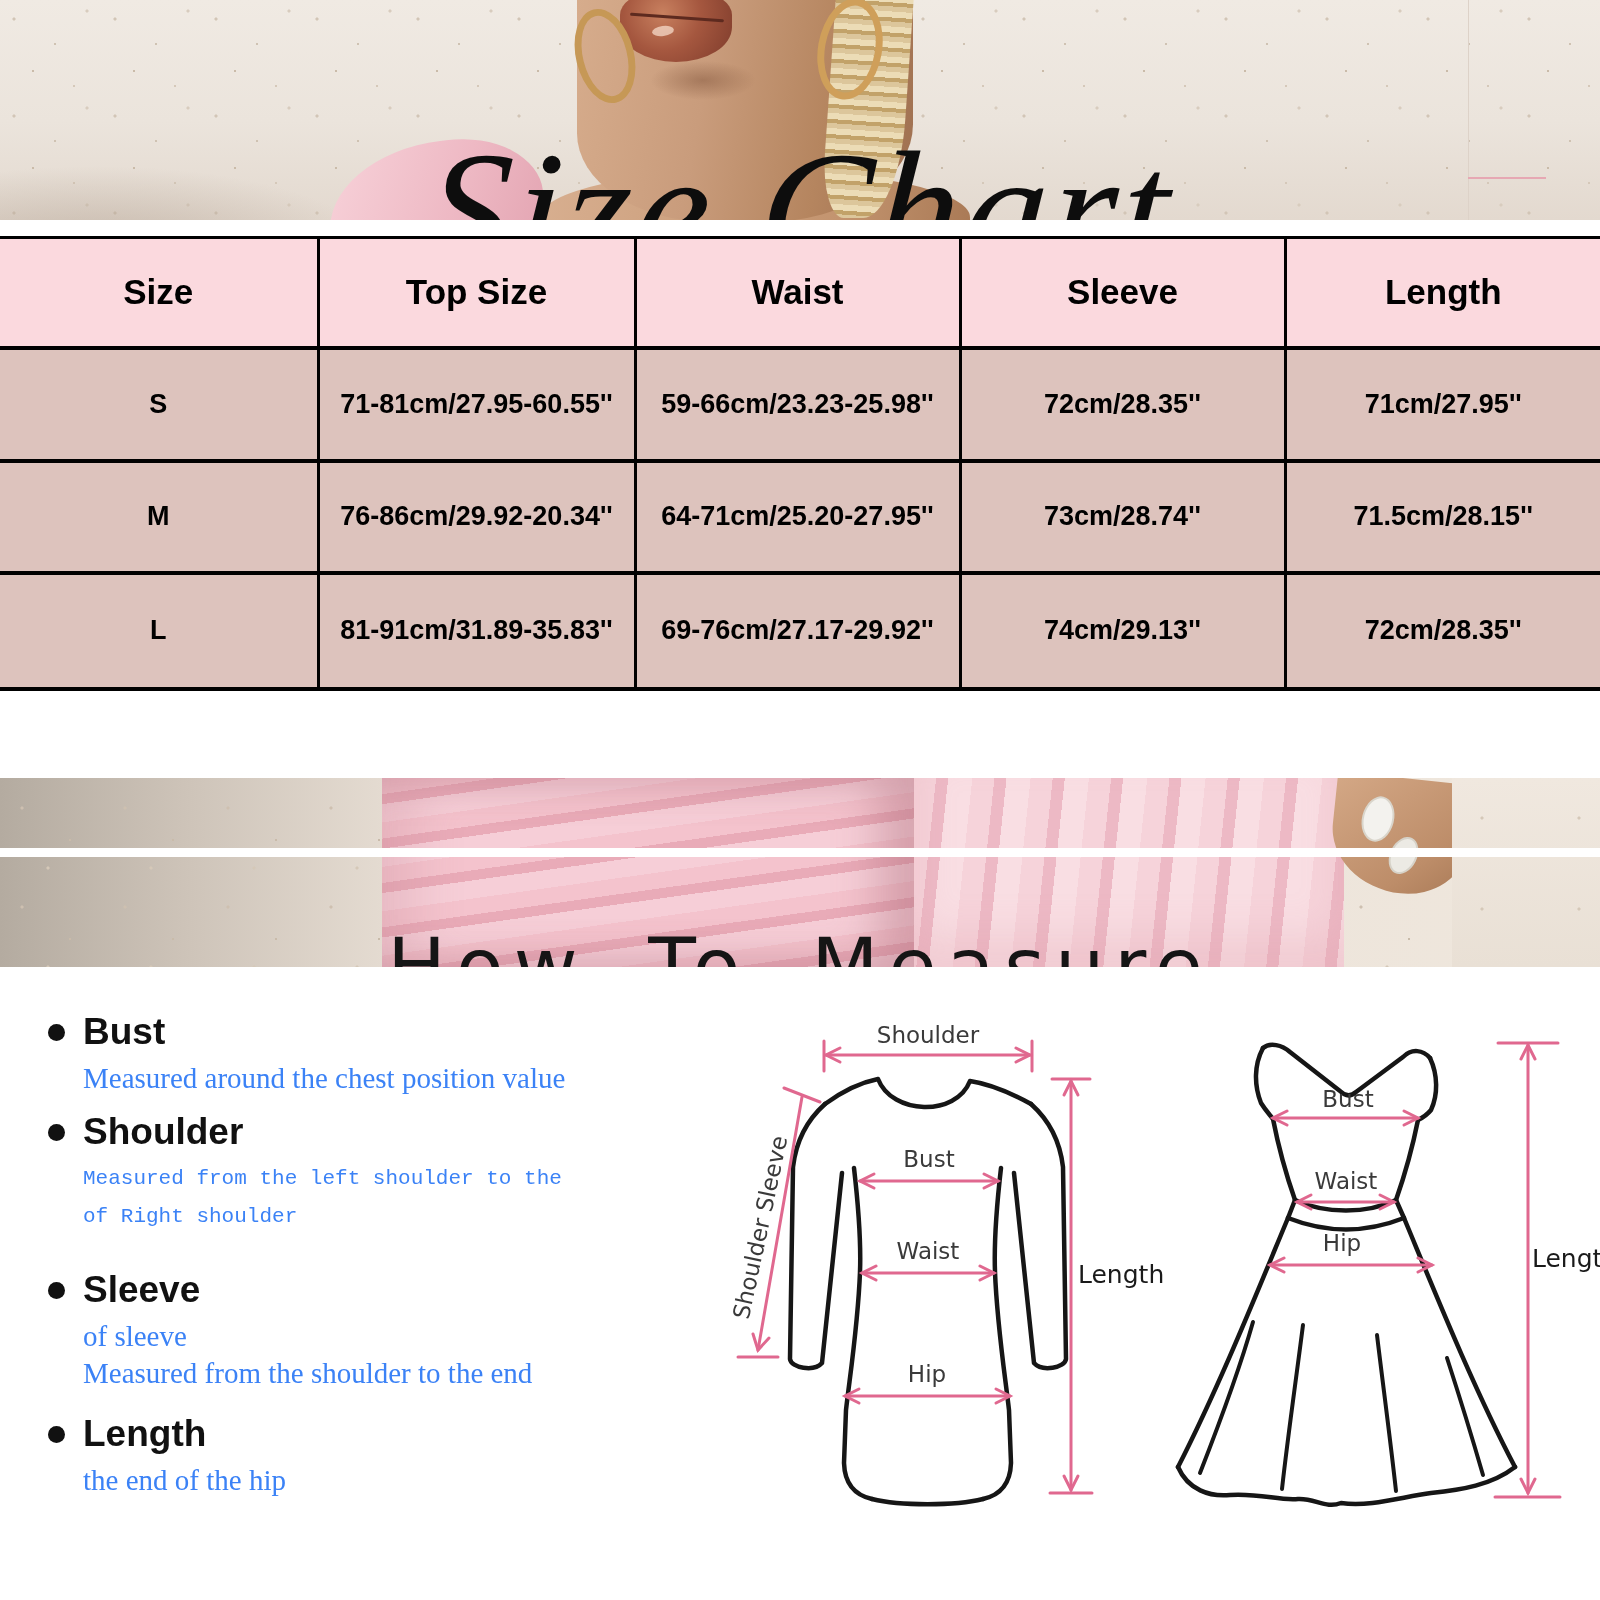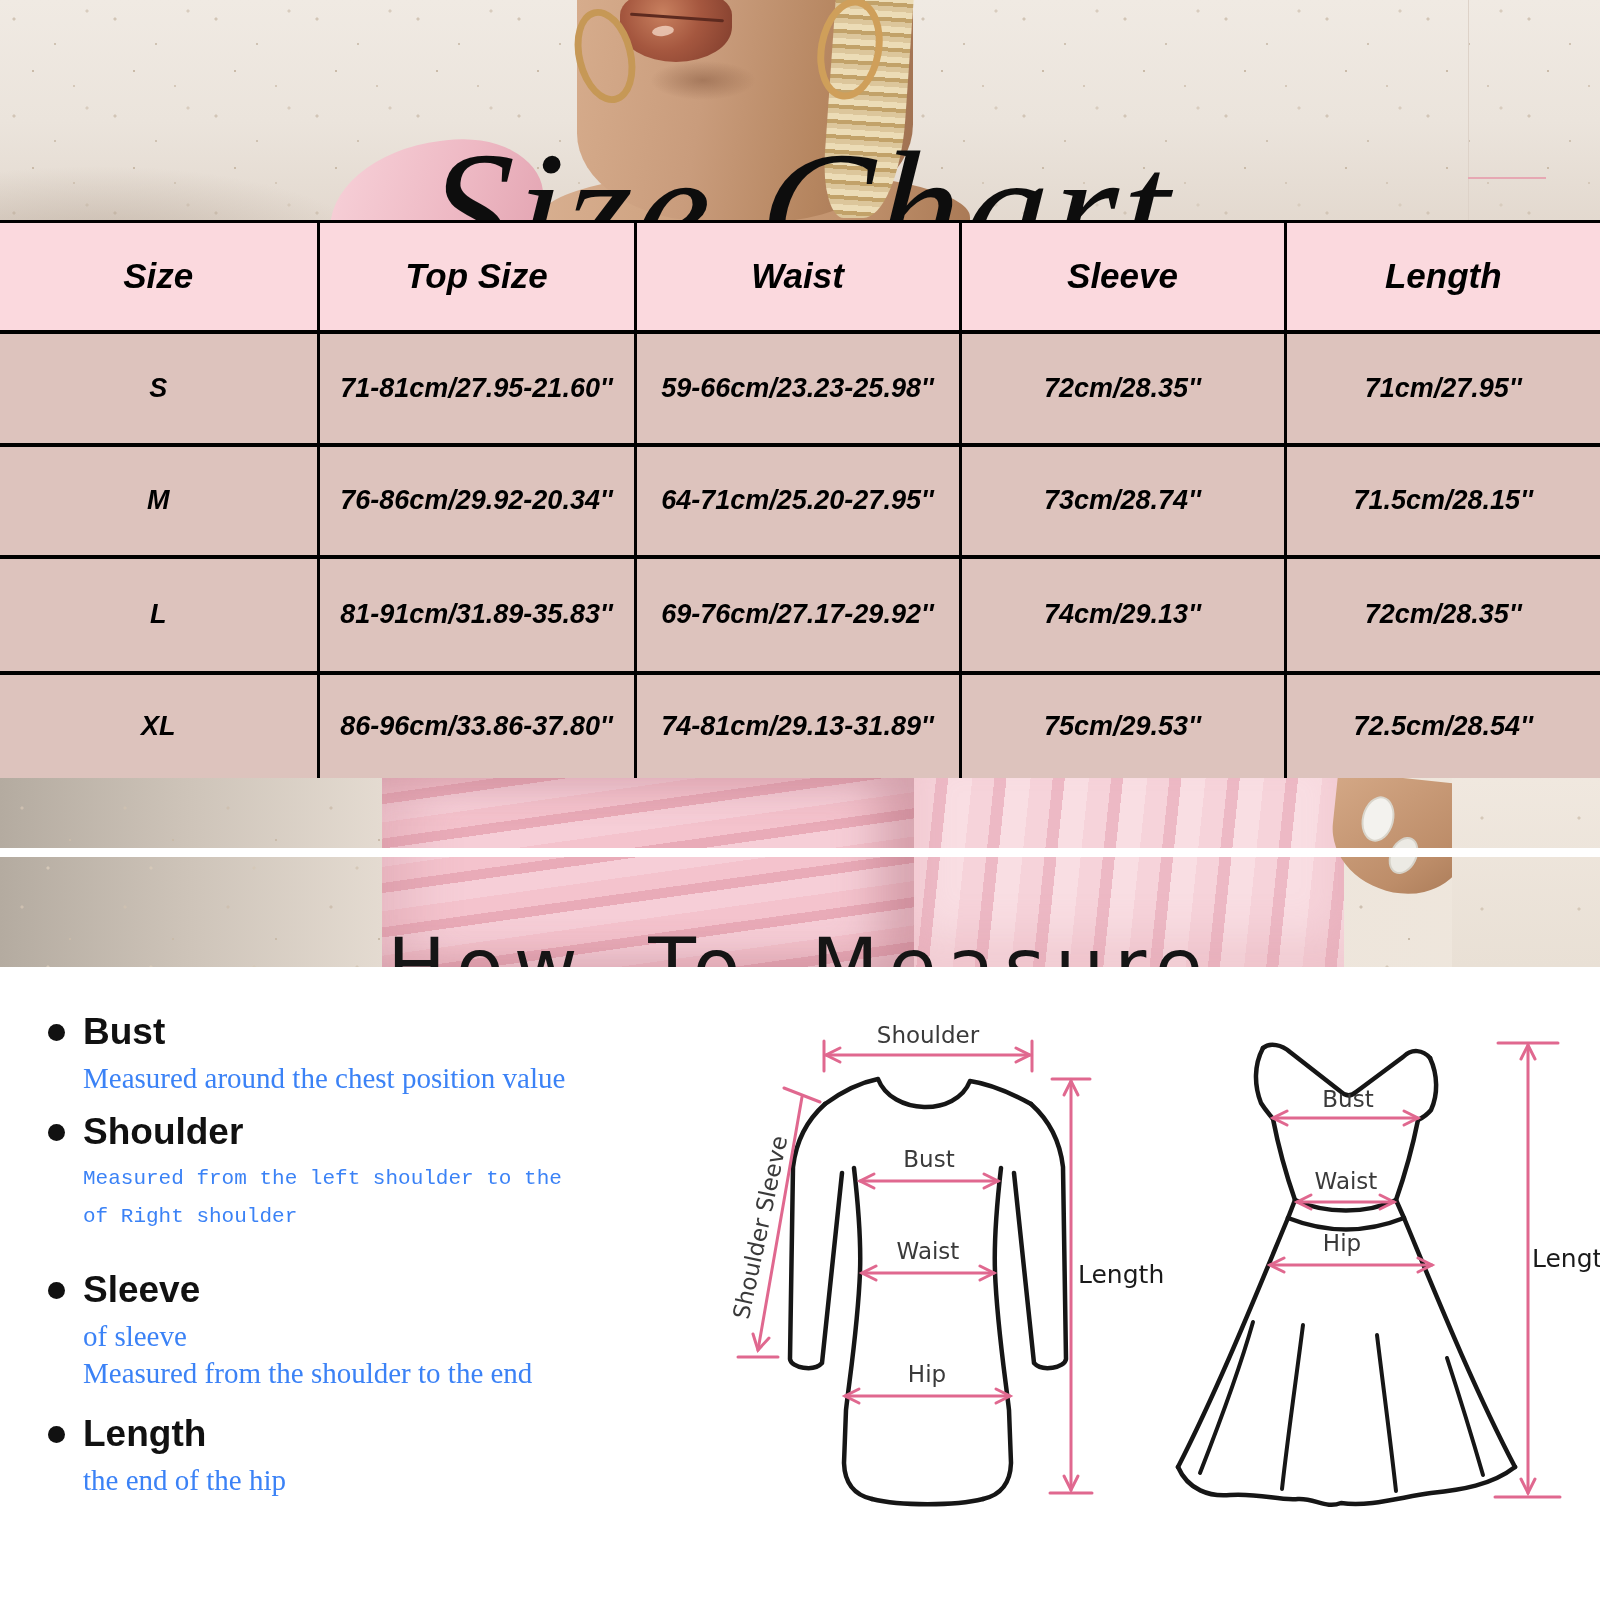--- a/index.html
+++ b/index.html
@@ -48,21 +48,21 @@
     border-radius:0 0 45% 30%;transform:skewX(-4deg);}
   .earring-left{position:absolute;left:576px;top:8px;width:58px;height:96px;border:7px solid #c69856;
     border-radius:50%;transform:rotate(-14deg);}
   .earring-right{position:absolute;left:818px;top:-2px;width:64px;height:102px;border:7px solid #cf9f5a;
     border-radius:50%;transform:rotate(10deg);}
   .page-title{position:absolute;left:280px;top:-18px;width:1040px;text-align:center;
     font-family:"Liberation Serif",serif;font-style:italic;font-weight:400;
     font-size:168px;line-height:230px;color:#0d0d0d;letter-spacing:4px;transform:skewX(-4deg);}
 
   
-  .size-table{position:absolute;left:0;top:220px;width:1600px;border-collapse:collapse;table-layout:fixed;font-style:italic;}
+  .size-table{position:absolute;left:0;top:236px;width:1600px;border-collapse:collapse;table-layout:fixed;}
   .size-table th,.size-table td{border:3px solid #000;text-align:center;vertical-align:middle;
     padding:0;color:#000;font-family:"Liberation Sans",sans-serif;}
   .size-table th{background:#fbd9de;font-size:35px;font-weight:700;height:110px;border-bottom-width:4px;}
   .size-table td{background:#ddc3bd;font-size:27px;font-weight:700;border-bottom-width:4px;}
   .size-table tr.r-s td{height:113px;}
   .size-table tr.r-m td{height:112px;}
   .size-table tr.r-l td{height:116px;}
   .size-table tr.r-xl td{height:107px;border-bottom-width:3px;}
   .size-table th:first-child,.size-table td:first-child{border-left:none;}
   .size-table th:last-child,.size-table td:last-child{border-right:none;}
@@ -158,46 +158,39 @@
     <tbody>
         <tr>
       <th>Size</th>
       <th>Top Size</th>
       <th>Waist</th>
       <th>Sleeve</th>
       <th>Length</th>
     </tr>
     <tr class="r-s">
       <td>S</td>
-      <td>71-81cm/27.95-21.60''</td>
+      <td>71-81cm/27.95-60.55''</td>
       <td>59-66cm/23.23-25.98''</td>
       <td>72cm/28.35''</td>
       <td>71cm/27.95''</td>
     </tr>
     <tr class="r-m">
       <td>M</td>
       <td>76-86cm/29.92-20.34''</td>
       <td>64-71cm/25.20-27.95''</td>
       <td>73cm/28.74''</td>
       <td>71.5cm/28.15''</td>
     </tr>
     <tr class="r-l">
       <td>L</td>
       <td>81-91cm/31.89-35.83''</td>
       <td>69-76cm/27.17-29.92''</td>
       <td>74cm/29.13''</td>
       <td>72cm/28.35''</td>
     </tr>
-    <tr class="r-xl">
-      <td>XL</td>
-      <td>86-96cm/33.86-37.80''</td>
-      <td>74-81cm/29.13-31.89''</td>
-      <td>75cm/29.53''</td>
-      <td>72.5cm/28.54''</td>
-    </tr>
   </tbody>
     </table>
 
   <div class="strip">
     <div class="strip-wall"></div>
     <div class="strip-dress"></div>
     <div class="strip-sheer"></div>
     <div class="strip-hand"></div>
     <div class="nail-1"></div>
     <div class="nail-2"></div>

